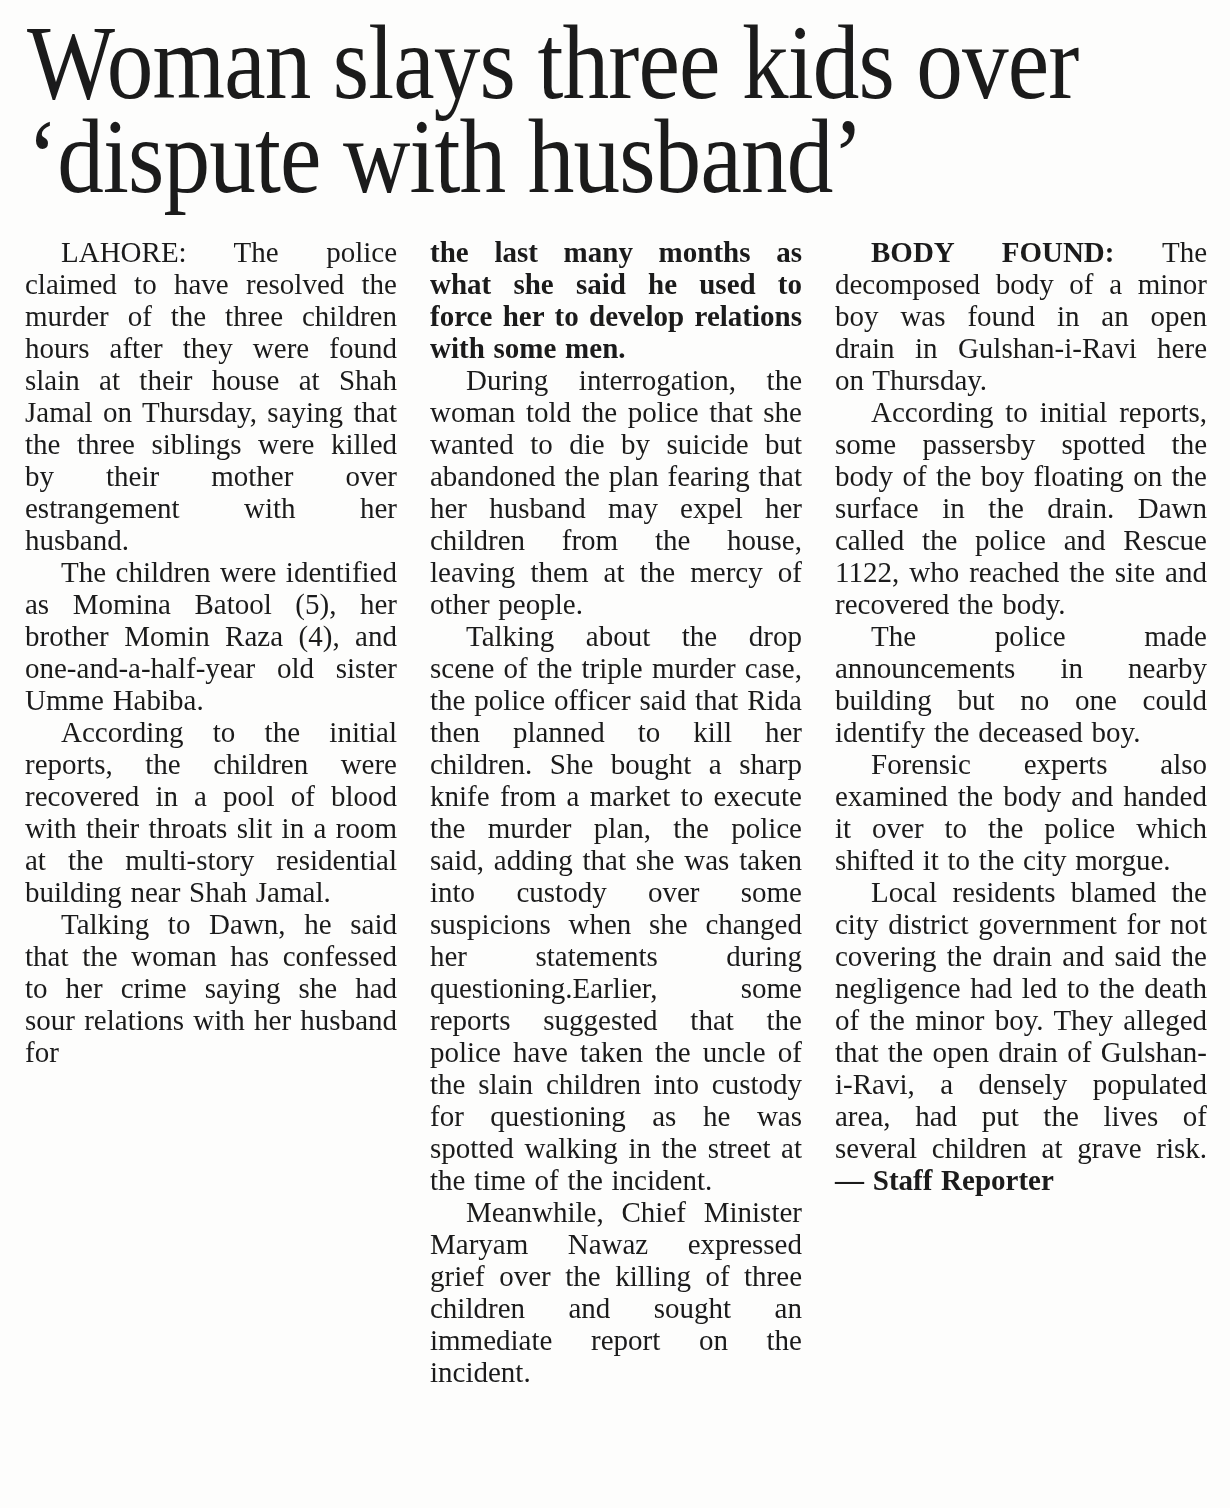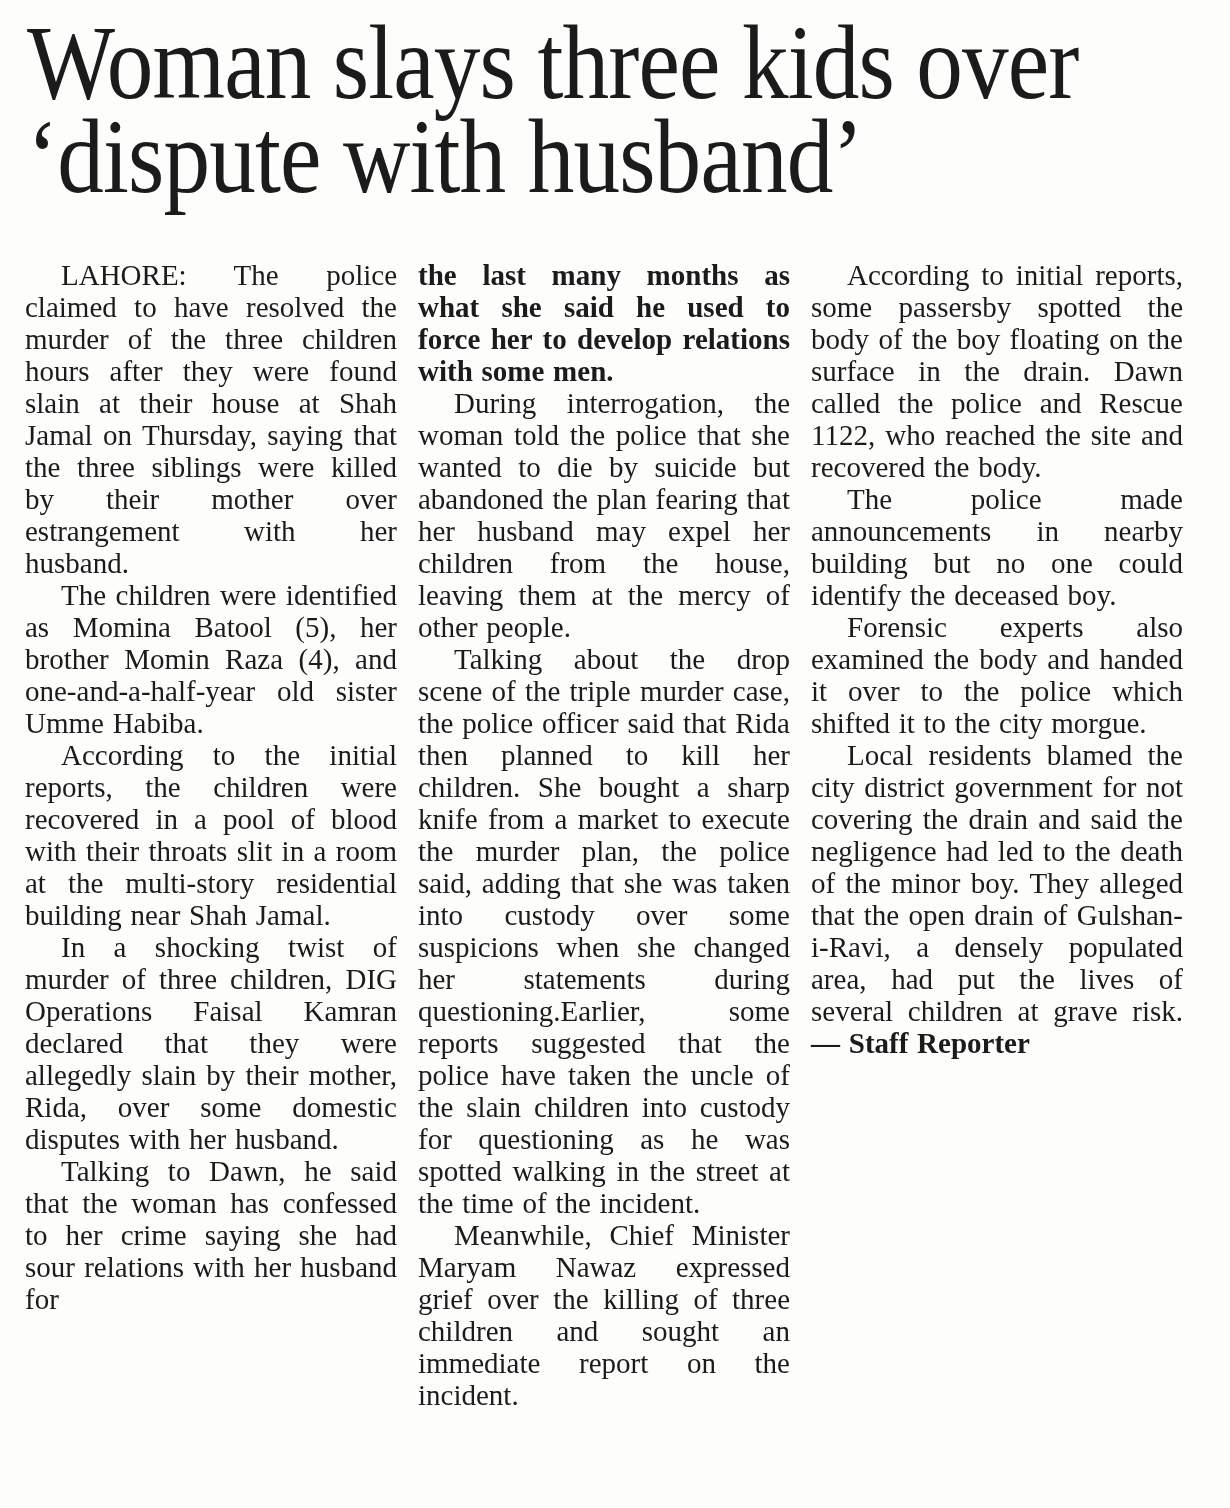--- a/index.html
+++ b/index.html
@@ -27,22 +27,22 @@
   }
   .hl-line {
     display: block;
     font-size: 106px;
     line-height: 94px;
     letter-spacing: -1px;
     white-space: nowrap;
   }
   .columns {
     display: flex;
-    gap: 21px;
-    margin-top: 55px;
+    gap: 33px;
+    margin-top: 32px;
   }
   .col {
     width: 372px;
     flex: 0 0 372px;
     text-align: justify;
     font-size: 29px;
     line-height: 32px;
     word-spacing: 1.5px;
     hyphens: auto;
     -webkit-hyphens: auto;
@@ -66,29 +66,29 @@
   <h1 class="headline">
     <span class="hl-line">Woman slays three kids over</span>
     <span class="hl-line">‘dispute with husband’</span>
   </h1>
 
   <div class="columns">
     <div class="col">
         <p><span>LAHORE: The police claimed to have resolved the murder of the three children hours after they were found slain at their house at Shah Jamal on Thursday, saying that the three siblings were killed by their mother over estrangement with her husband.</span></p>
         <p><span>The children were identified as Momina Batool (5), her brother Momin Raza (4), and one-and-a-half-year old sister Umme Habiba.</span></p>
         <p><span>According to the initial reports, the children were recovered in a pool of blood with their throats slit in a room at the multi-story residential building near Shah Jamal.</span></p>
-        <p><span>In a shocking twist of murder of three children, DIG Operations Faisal Kamran declared that they were allegedly slain by their mother, Rida, over some domestic disputes with her husband.</span></p>
         <p><span>Talking to </span><span class="seg-italic">Dawn</span><span>, he said that the woman has confessed to her crime saying she had sour relations with her husband for</span></p>
       </div>
     <div class="col">
         <p class="no-indent"><span>the last many months as what she said he used to force her to develop relations with some men.</span></p>
         <p><span>During interrogation, the woman told the police that she wanted to die by suicide but abandoned the plan fearing that her husband may expel her children from the house, leaving them at the mercy of other people.</span></p>
         <p><span>Talking about the drop scene of the triple murder case, the police officer said that Rida then planned to kill her children. She bought a sharp knife from a market to execute the murder plan, the police said, adding that she was taken into custody over some suspicions when she changed her statements during questioning.Earlier, some reports suggested that the police have taken the uncle of the slain children into custody for questioning as he was spotted walking in the street at the time of the incident.</span></p>
         <p><span>Meanwhile, Chief Minister Maryam Nawaz expressed grief over the killing of three children and sought an immediate report on the incident.</span></p>
       </div>
     <div class="col">
+        <p><span class="seg-bold">BODY FOUND:</span><span> The decomposed body of a minor boy was found in an open drain in Gulshan-i-Ravi here on Thursday.</span></p>
         <p><span>According to initial reports, some passersby spotted the body of the boy floating on the surface in the drain. Dawn called the police and Rescue 1122, who reached the site and recovered the body.</span></p>
         <p><span>The police made announcements in nearby building but no one could identify the deceased boy.</span></p>
         <p><span>Forensic experts also examined the body and handed it over to the police which shifted it to the city morgue.</span></p>
         <p><span>Local residents blamed the city district government for not covering the drain and said the negligence had led to the death of the minor boy. They alleged that the open drain of Gulshan-i-Ravi, a densely populated area, had put the lives of several children at grave risk. </span><span class="seg-bold">— Staff Reporter</span></p>
       </div>
   </div>
 </div>
 
 </body></html>

